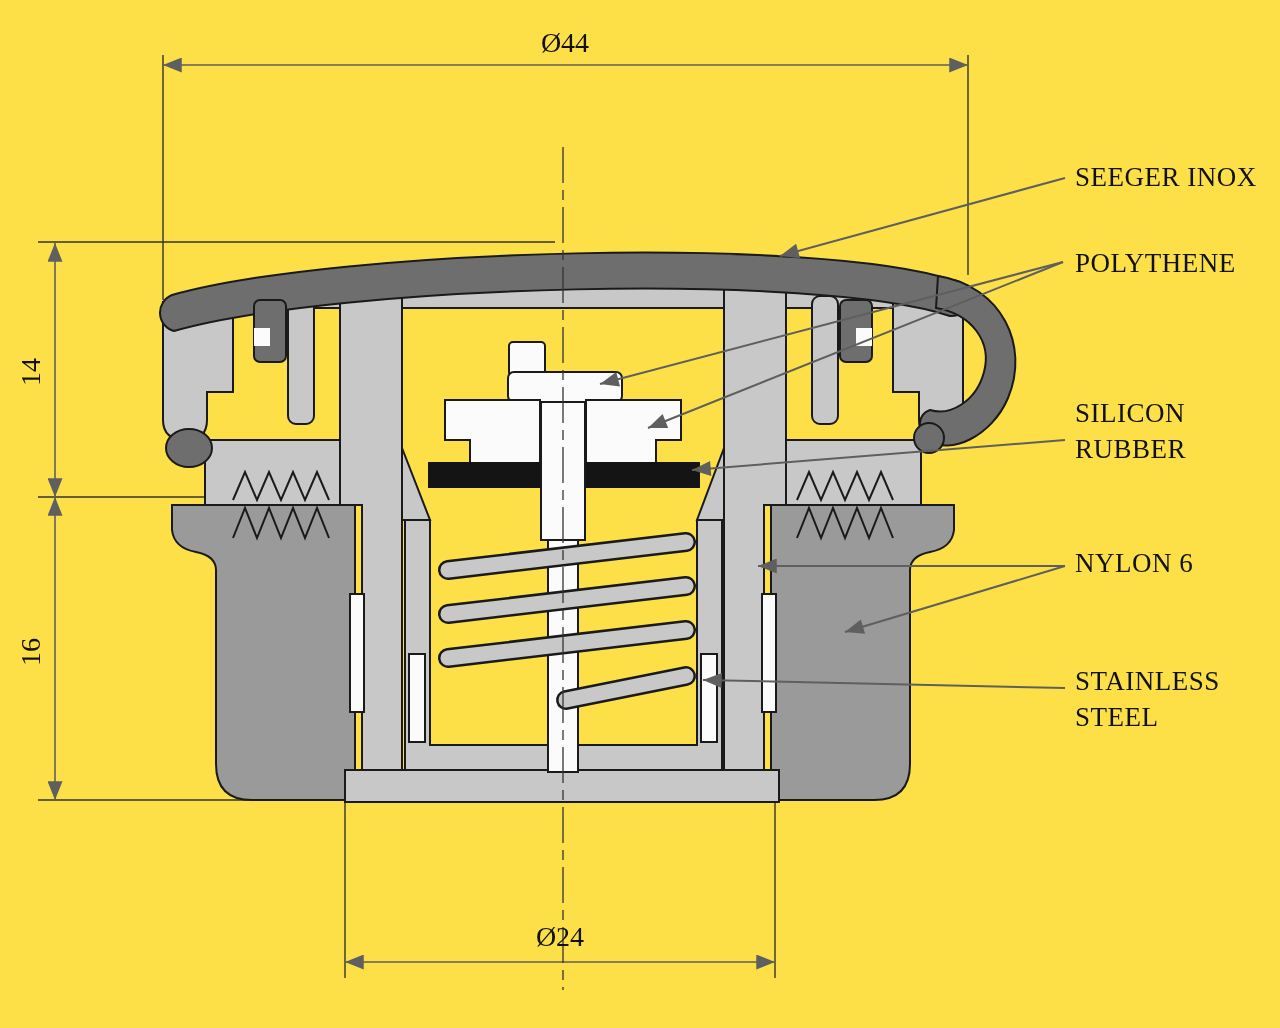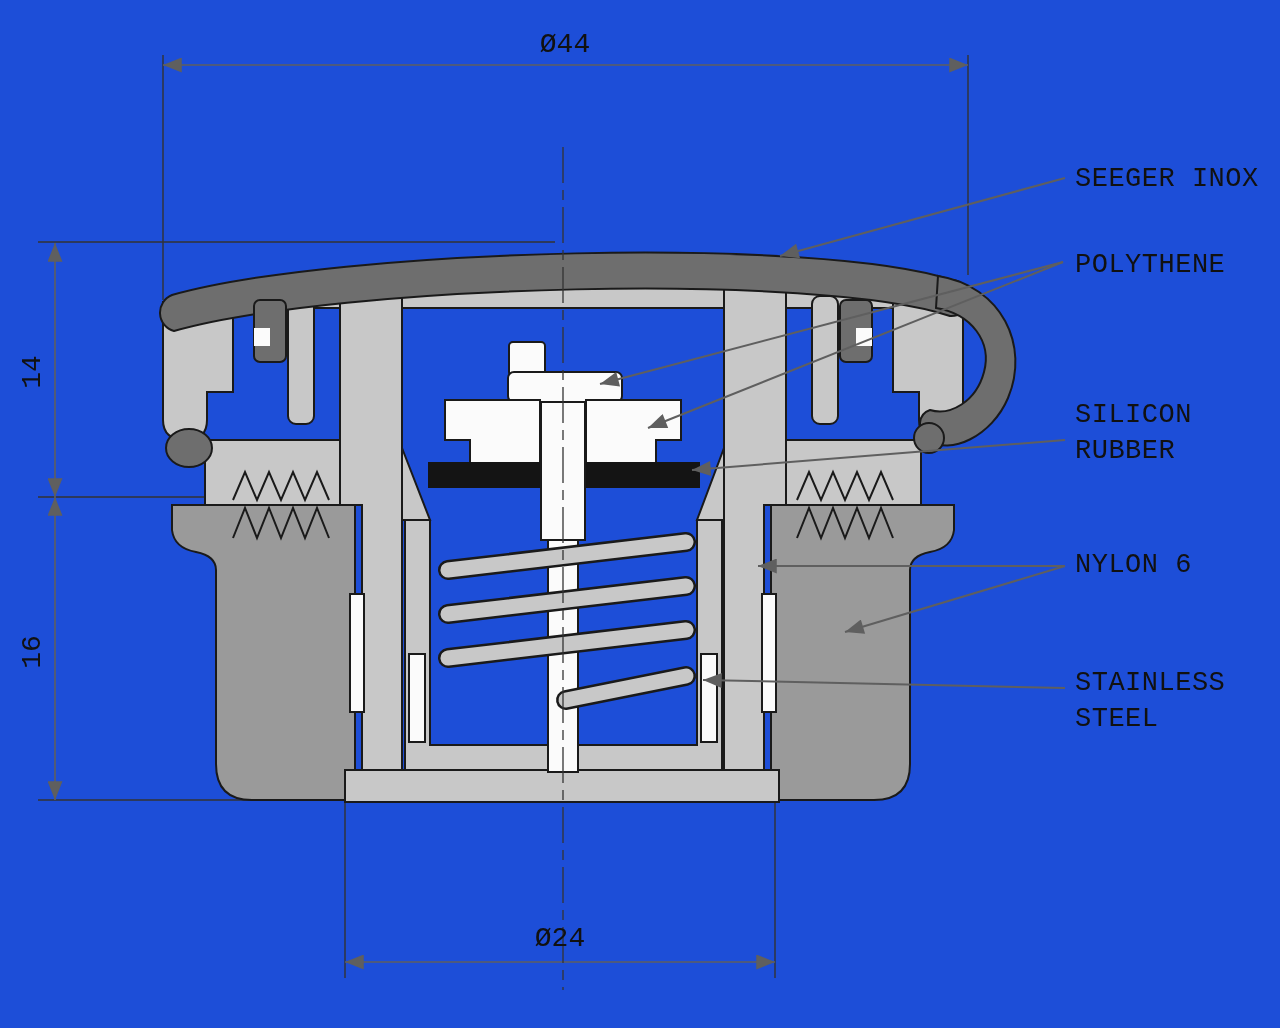--- a/index.html
+++ b/index.html
@@ -1,17 +1,17 @@
 <!DOCTYPE html>
 <html><head>
 <meta charset="utf-8">
 <style>
   html,body{margin:0;padding:0;background:#ffffff;}
-  .stage{position:relative;width:1280px;height:1028px;background:#1d4ed8;overflow:hidden;
-         font-family:Liberation Mono, monospace;}
+  .stage{position:relative;width:1280px;height:1028px;background:#fde047;overflow:hidden;
+         font-family:Liberation Serif, serif;}
   svg{display:block;}
   .outline      {stroke:#1a1a1a;stroke-width:2;}
   .fill-light   {fill:#c8c8c8;}
   .fill-medium  {fill:#9a9a9a;}
   .fill-dark    {fill:#6e6e6e;}
   .fill-white   {fill:#fbfbfb;}
   .fill-black   {fill:#141414;}
   .thin-line    {stroke:#333333;stroke-width:1.4;fill:none;}
   .dim-line     {stroke:#5f5f5f;stroke-width:1.6;fill:none;}
   .leader       {stroke:#5f5f5f;stroke-width:2;fill:none;}

